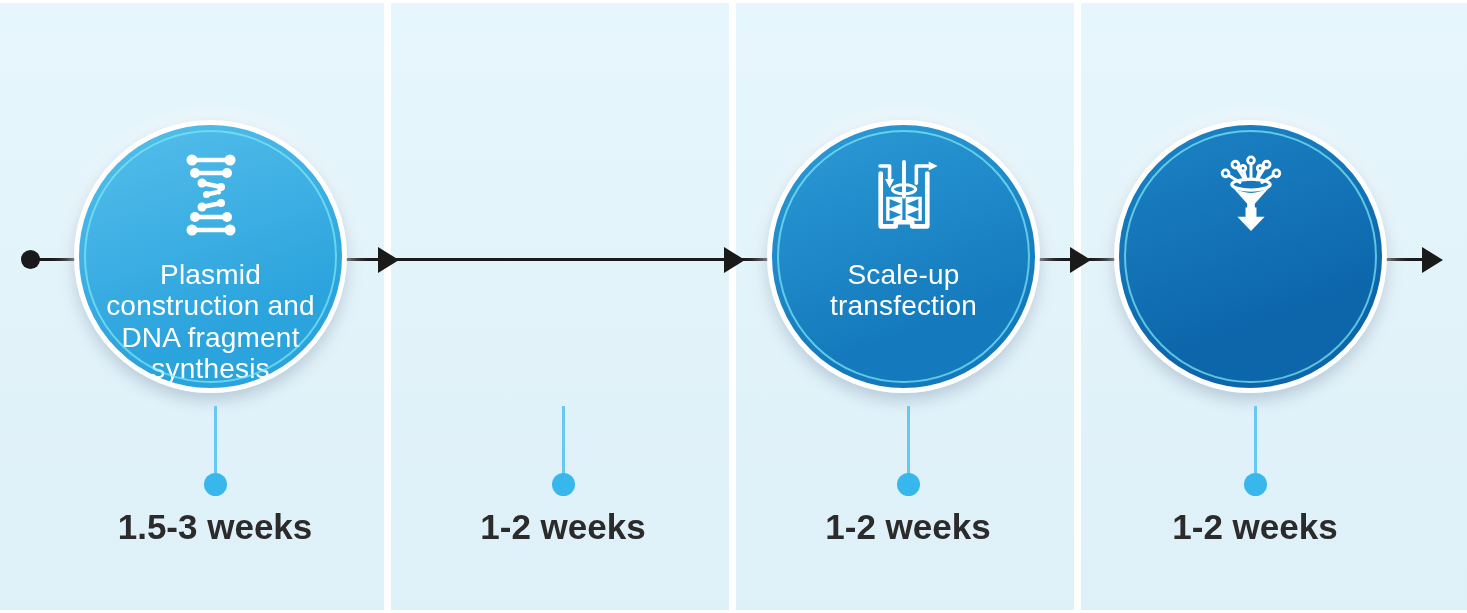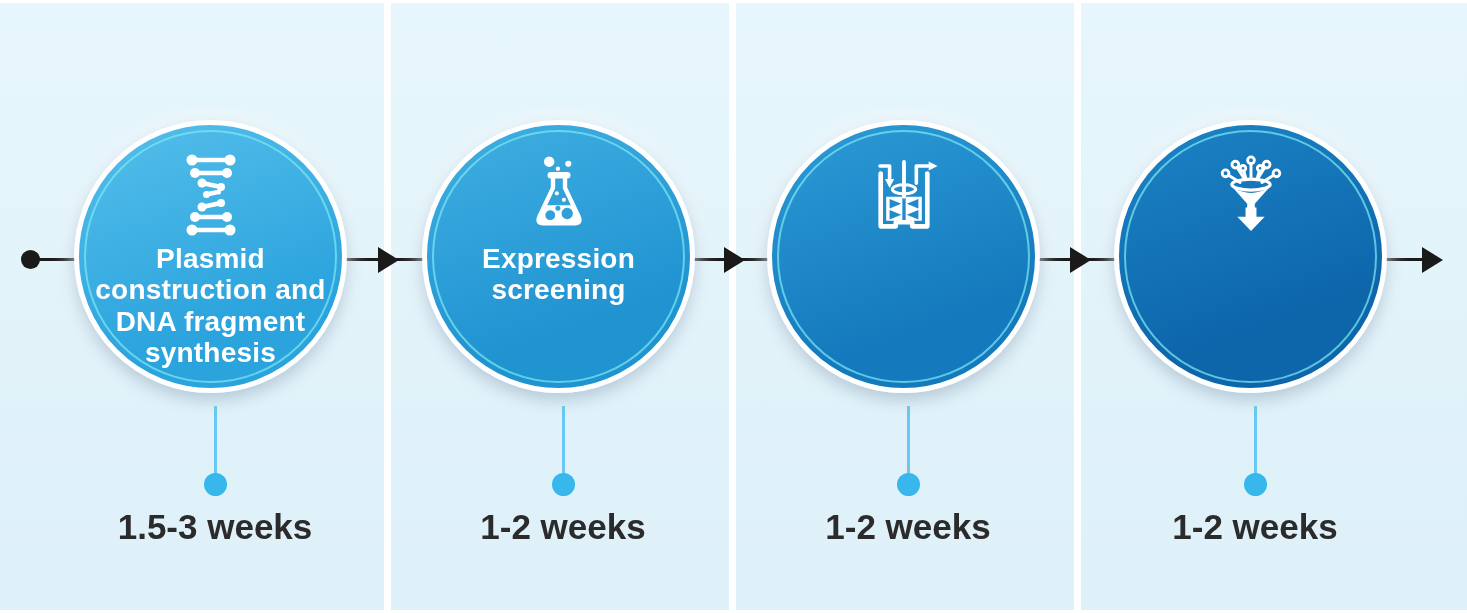--- a/index.html
+++ b/index.html
@@ -36,21 +36,21 @@
     content:"";position:absolute;inset:5px;border-radius:50%;
     border:2px solid rgba(125,232,242,.72);pointer-events:none;
   }
   .c1{left:74px;  background:linear-gradient(160deg,#55bfeb 0%,#2ba3dd 72%)}
   .c2{left:422px; background:linear-gradient(160deg,#40afe2 0%,#2093d1 72%)}
   .c3{left:767px; background:linear-gradient(160deg,#2d9bd7 0%,#147abd 72%)}
   .c4{left:1114px;background:linear-gradient(160deg,#1c84c6 0%,#0d65aa 72%)}
 
   .icon-box{height:92px;display:flex;align-items:center;justify-content:center}
   .step-title{
-    margin-top:2px;color:#ffffff;font-weight:bold;font-size:28px;line-height:1.12;
+    margin-top:18px;color:#ffffff;font-weight:normal;font-size:28px;line-height:1.12;
     text-align:center;white-space:pre-line;width:256px;letter-spacing:.2px;
   }
 
   .stem{position:absolute;top:406px;width:3px;height:68px;background:#67c8f1;z-index:1}
   .st1{left:214px}.st2{left:562px}.st3{left:907px}.st4{left:1254px}
   .tdot{position:absolute;top:473px;width:23px;height:23px;border-radius:50%;background:#38b7ed;z-index:1}
   .td1{left:204px}.td2{left:552px}.td3{left:897px}.td4{left:1244px}
   .duration{
     position:absolute;top:507px;width:300px;text-align:center;
     font-size:35px;font-weight:bold;color:#2b2b2b;z-index:1;
@@ -105,44 +105,20 @@
             <circle cx="49" cy="77" r="5.5"></circle>
         </g>
       </svg>
     </div>
     <div class="step-title">Plasmid
 construction and
 DNA fragment
 synthesis</div>
   </div>
 
-  <div class="circle c2">
-    <div class="icon-box">
-      <svg width="70" height="83" viewBox="0 0 64 76" aria-hidden="true">
-        <g fill="#ffffff">
-          <circle cx="23" cy="7" r="4.8"></circle>
-          <circle cx="31" cy="13.5" r="2"></circle>
-          <circle cx="40.5" cy="9" r="2.8"></circle>
-          <rect x="21.5" y="16.5" width="21" height="6" rx="3"></rect>
-        </g>
-        <path class="wstroke" stroke-width="4" d="M26.5,22.5 V31 L14,57.5 Q11.5,63.5 17.5,63.5 H46.5 Q52.5,63.5 50,57.5 L37.5,31 V22.5"></path>
-        <path fill="#ffffff" fill-rule="evenodd" d="
-          M17.2,47 L13.6,56.4 Q11.4,63.6 17.6,63.6 H46.4 Q52.6,63.6 50.4,56.4 L46.8,47 Z
-          M28.5,56 a4.5,4.5 0 1 0 -9,0 a4.5,4.5 0 1 0 9,0 Z
-          M44.7,54.5 a5.2,5.2 0 1 0 -10.4,0 a5.2,5.2 0 1 0 10.4,0 Z
-          M33.3,49.6 a2.3,2.3 0 1 0 -4.6,0 a2.3,2.3 0 1 0 4.6,0 Z"></path>
-        <g fill="#ffffff">
-          <circle cx="30" cy="36" r="1.9"></circle>
-          <circle cx="36.5" cy="42" r="1.9"></circle>
-        </g>
-      </svg>
-    </div>
-    <div class="step-title">Expression
-screening</div>
-  </div>
 
   <div class="circle c3">
     <div class="icon-box">
       <svg width="88" height="85" viewBox="0 0 64 62" aria-hidden="true">
         <g class="wstroke" stroke-width="3.4">
           <path d="M15,15 V53.5 H26 V50.5 H38 V53.5 H49 V15"></path>
         </g>
         <path fill="#ffffff" fill-rule="evenodd" d="
           M19,32 H45 V49.5 H19 Z
           M30.8,32 H33.2 V49.5 H30.8 Z
@@ -151,20 +127,22 @@
           M21.5,41.5 V48.5 L30,45 Z
           M42.5,41.5 V48.5 L34,45 Z"></path>
         <path class="wstroke" stroke-width="2.8" d="M32,6.5 V32"></path>
         <ellipse class="wstroke" stroke-width="2.2" cx="32" cy="26.5" rx="8.5" ry="3.3"></ellipse>
         <path class="wstroke" stroke-width="2.6" d="M14.5,9.5 H21.5 V19"></path>
         <path fill="#ffffff" d="M18.2,19 H24.8 L21.5,25.5 Z"></path>
         <path class="wstroke" stroke-width="2.6" d="M41,22 V9.5 H50"></path>
         <path fill="#ffffff" d="M50,6.2 V12.8 L56.5,9.5 Z"></path>
       </svg>
     </div>
+    <div class="step-title">Scale-up
+transfection</div>
   </div>
 
   <div class="circle c4">
     <div class="icon-box">
       <svg width="70" height="83" viewBox="0 0 64 76" aria-hidden="true">
         <g class="wstroke" stroke-width="2.7">
           <path d="M32,23 V9"></path>
           <path d="M26.5,23.5 L19.5,12.5"></path>
           <path d="M22,26 L11.5,19.5"></path>
           <path d="M27.5,23 L25.5,16"></path>

